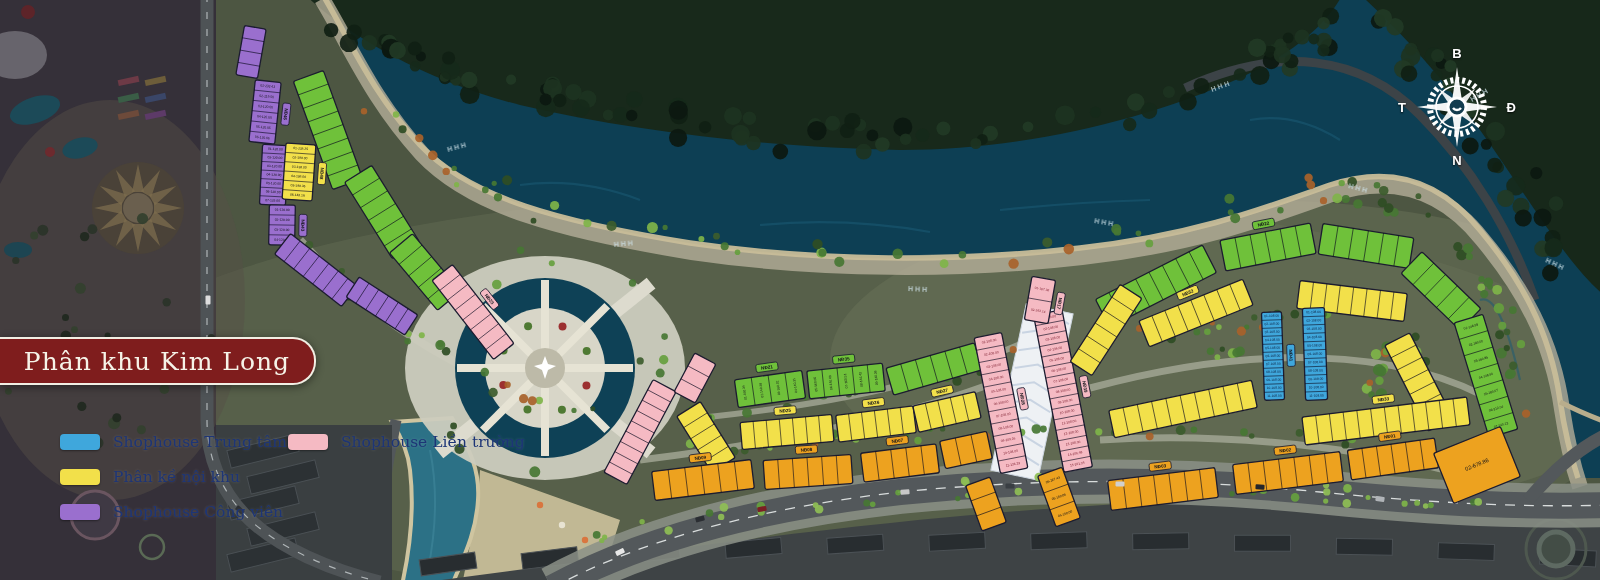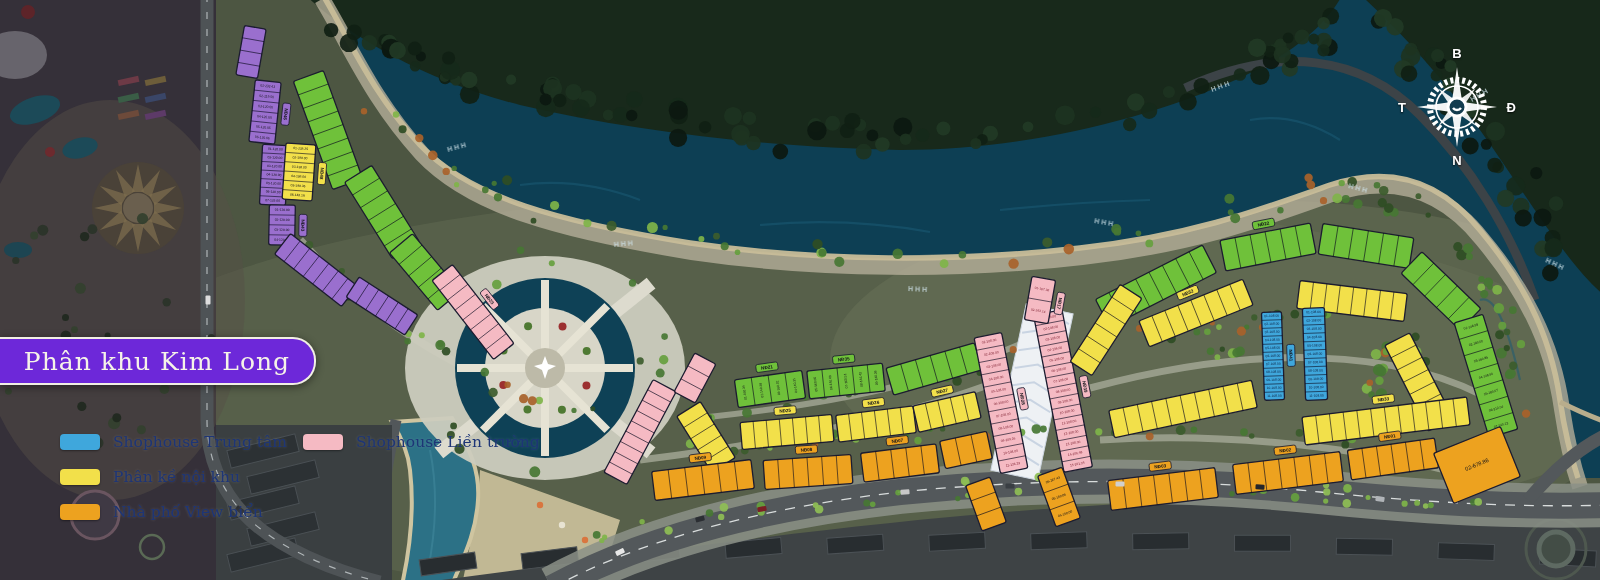--- a/index.html
+++ b/index.html
@@ -1,20 +1,20 @@
 <!DOCTYPE html>
 <html><head>
 <meta charset="utf-8">
 <style>
   html,body{margin:0;padding:0;background:#222;}
   .stage{position:relative;width:1600px;height:580px;overflow:hidden;background:#49523f;font-family:"Liberation Sans",sans-serif;}
   .stage svg.mapsvg{position:absolute;left:0;top:0;}
-  .banner{position:absolute;left:0;top:337px;width:314px;height:44px;background:#6d28d9;border:2px solid #f2efe4;border-left:none;border-radius:0 23px 23px 0;display:flex;align-items:center;justify-content:center;box-shadow:0 2px 8px rgba(0,0,0,.45);}
+  .banner{position:absolute;left:0;top:337px;width:314px;height:44px;background:#7f1d1d;border:2px solid #f2efe4;border-left:none;border-radius:0 23px 23px 0;display:flex;align-items:center;justify-content:center;box-shadow:0 2px 8px rgba(0,0,0,.45);}
   .banner span{font-family:"DejaVu Serif",serif;font-size:25px;letter-spacing:1px;color:#f6f3e8;}
-  .legend{position:absolute;left:60px;top:424px;display:grid;grid-auto-flow:column;grid-template-rows:repeat(3,35px);grid-template-columns:228px auto;column-gap:15px;}
+  .legend{position:absolute;left:60px;top:424px;display:grid;grid-auto-flow:column;grid-template-rows:repeat(3,35px);grid-template-columns:228px auto;column-gap:0;}
   .legend-item{display:flex;align-items:center;height:35px;}
   .swatch{width:40px;height:16px;border-radius:4px;margin-right:13px;box-shadow:0 1px 2px rgba(0,0,0,.4);flex:none;}
   .legend-label{font-family:"DejaVu Serif",serif;font-size:15.5px;color:#1d3576;white-space:nowrap;text-shadow:0 0 3px rgba(255,255,255,.18);}
   .compass{position:absolute;left:1398px;top:46px;width:118px;height:122px;}
   .compass .dir{position:absolute;color:#fff;font-weight:bold;font-size:13px;text-shadow:0 1px 2px rgba(0,0,0,.8);font-family:"Liberation Sans",sans-serif;}
   .dir.n{left:50%;top:0;transform:translateX(-50%);}
   .dir.s{left:50%;bottom:0;transform:translateX(-50%);}
   .dir.w{left:0;top:50%;transform:translateY(-50%);}
   .dir.e{right:0;top:50%;transform:translateY(-50%);}
 </style>
@@ -1180,22 +1180,22 @@
   <div class="legend" id="legend">
       <div class="legend-item">
         <div class="swatch" style="background: rgb(63, 167, 220);"></div>
         <span class="legend-label">Shophouse Trung tâm</span>
       </div>
       <div class="legend-item">
         <div class="swatch" style="background: rgb(242, 224, 74);"></div>
         <span class="legend-label">Phân kề nội khu</span>
       </div>
       <div class="legend-item">
-        <div class="swatch" style="background: rgb(237, 162, 31);"></div>
-        <span class="legend-label">Nhà phố View biển</span>
+        <div class="swatch" style="background: rgb(154, 111, 206);"></div>
+        <span class="legend-label">Shophouse Công viên</span>
       </div>
       <div class="legend-item">
         <div class="swatch" style="background: rgb(245, 186, 195);"></div>
         <span class="legend-label">Shophouse Liền trường</span>
       </div>
     </div>
 
   <div class="compass">
     <span class="dir n">B</span>
     <span class="dir e">Đ</span>

